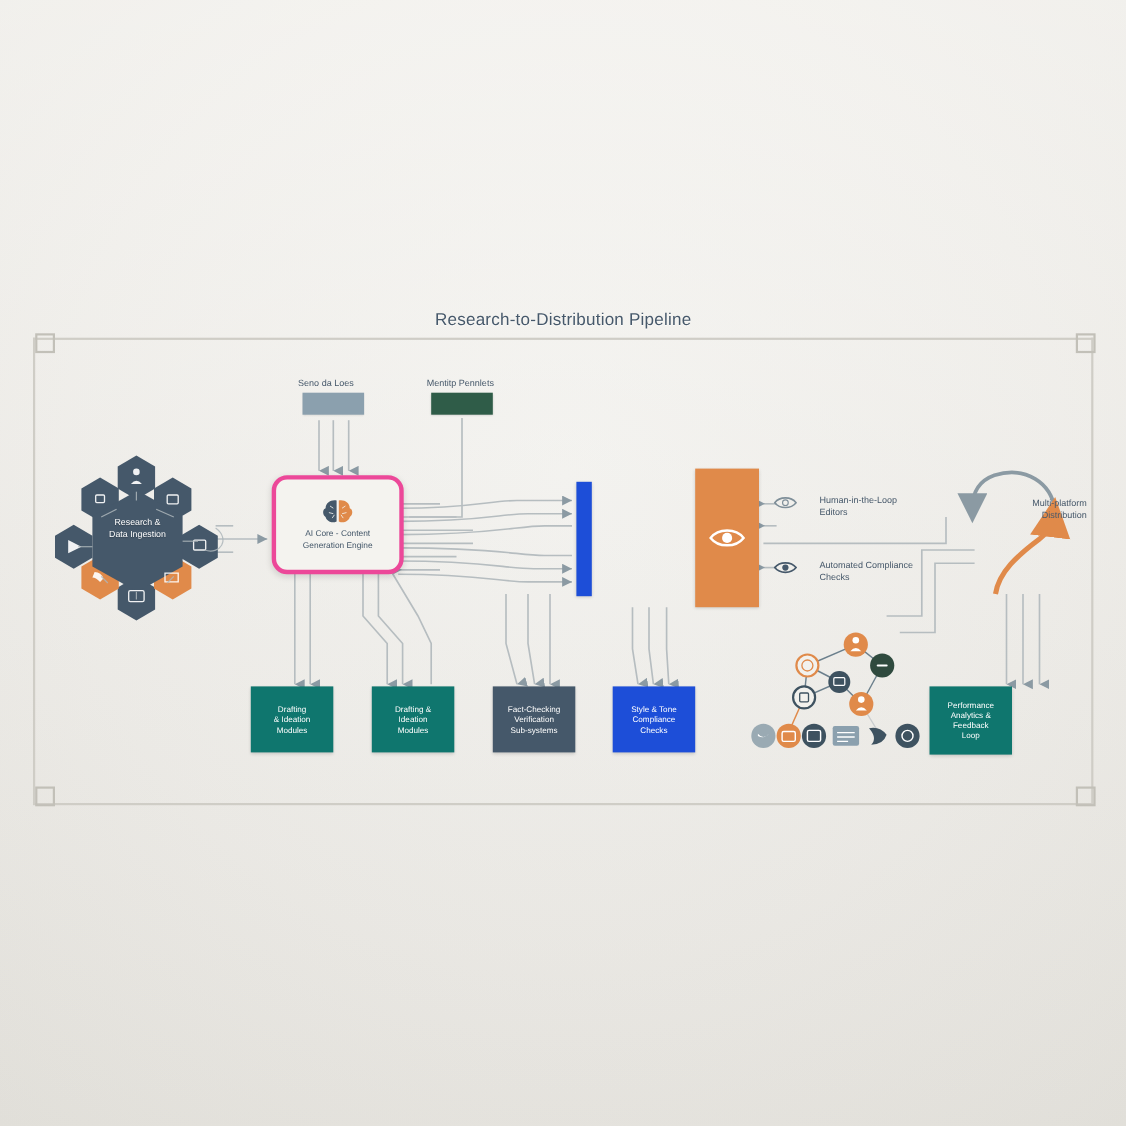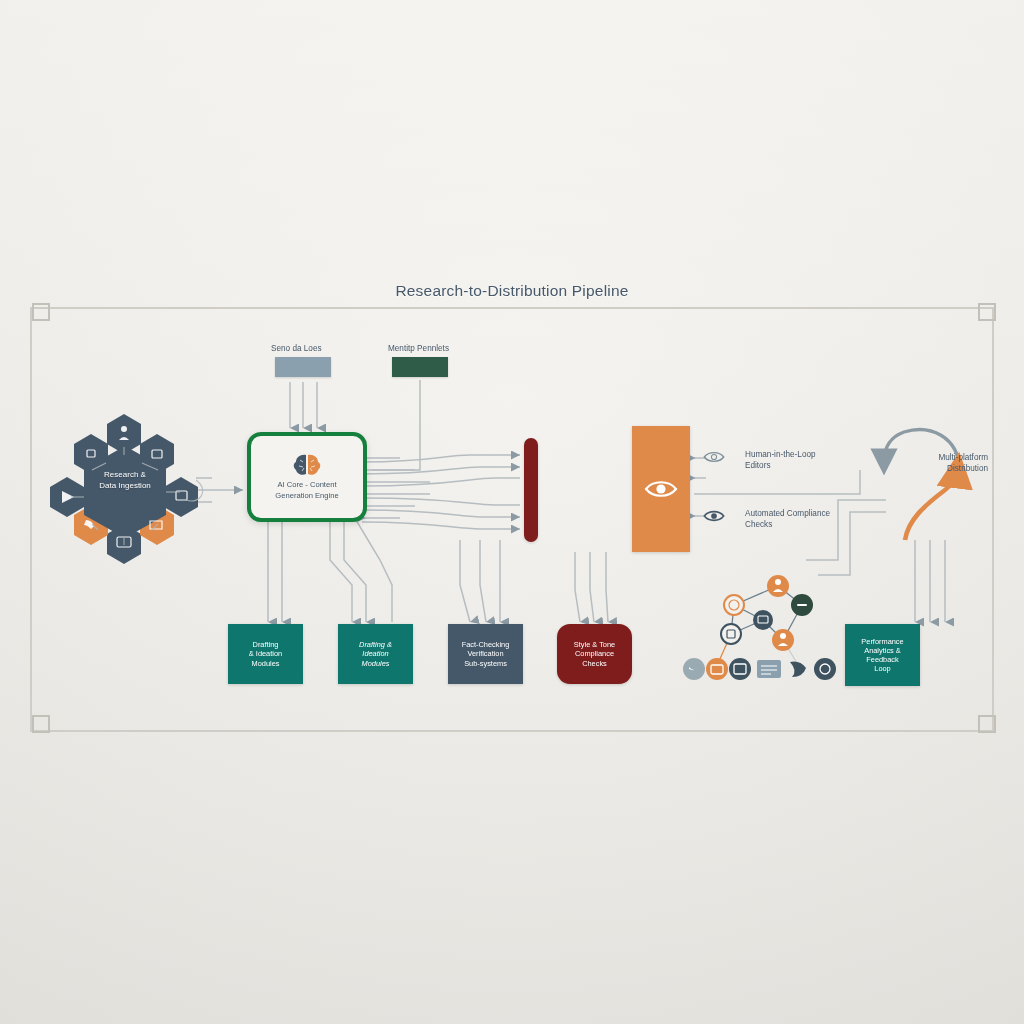--- a/index.html
+++ b/index.html
@@ -37,27 +37,27 @@
   .node{
     position:absolute;display:flex;flex-direction:column;
     align-items:center;justify-content:center;text-align:center;
     color:#fff;line-height:1.25;
     box-shadow:0 1px 3px rgba(0,0,0,.16);
   }
   .node .lbl{padding:0 6px;}
 
   .slate{background:#45586a;}
   .steel{background:#0f766e;}
-  .green{background:#7f1d1d;border-radius:13px;}
+  .green{background:#1d4ed8;}
   .orange{background:#e08a4a;}
 
   
   #aicore{
     position:absolute;left:247px;top:432px;width:112px;height:82px;
-    background:#f4f3ef;border:4px solid #15803d;border-radius:14px;
+    background:#f4f3ef;border:4px solid #ec4899;border-radius:14px;
     box-shadow:0 2px 6px rgba(0,0,0,.13);
     display:flex;flex-direction:column;align-items:center;justify-content:center;
   }
   #aicore .lbl{font-size:7.6px;color:#45586a;line-height:1.35;text-align:center;margin-top:3px;}
 
   
   .topcap{position:absolute;font-size:8.2px;color:#46586a;white-space:nowrap;}
   .topblock{position:absolute;box-shadow:0 1px 2px rgba(0,0,0,.15);}
 
   
@@ -277,21 +277,21 @@
   </svg>
   <div id="mpd" style="white-space:pre-line;">Multi-platform
 Distribution</div>
 
   <div class="node steel subbox" style="left:228px;top:624px;width:75px;height:60px;">
     <div class="lbl" style="white-space:pre-line;">Drafting
 &amp; Ideation
 Modules</div>
   </div>
   <div class="node steel subbox" style="left:338px;top:624px;width:75px;height:60px;">
-    <div class="lbl" style="white-space:pre-line;font-style:italic;">Drafting &amp;
+    <div class="lbl" style="white-space:pre-line;">Drafting &amp;
 Ideation
 Modules</div>
   </div>
   <div class="node slate subbox" style="left:448px;top:624px;width:75px;height:60px;">
     <div class="lbl" style="white-space:pre-line;">Fact-Checking
 Verification
 Sub-systems</div>
   </div>
   <div class="node green subbox" style="left:557px;top:624px;width:75px;height:60px;">
     <div class="lbl" style="white-space:pre-line;">Style &amp; Tone

